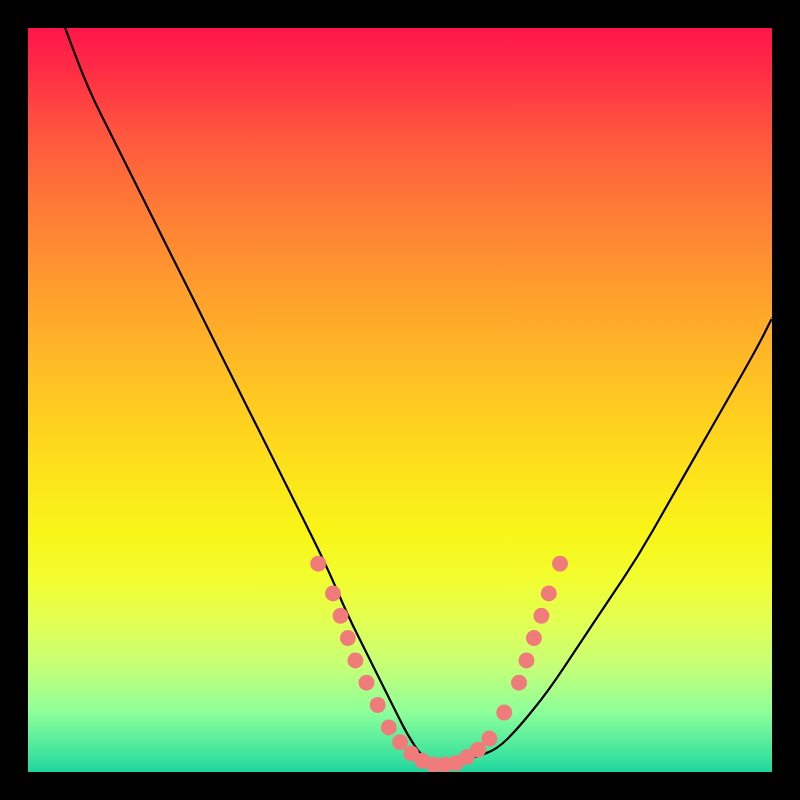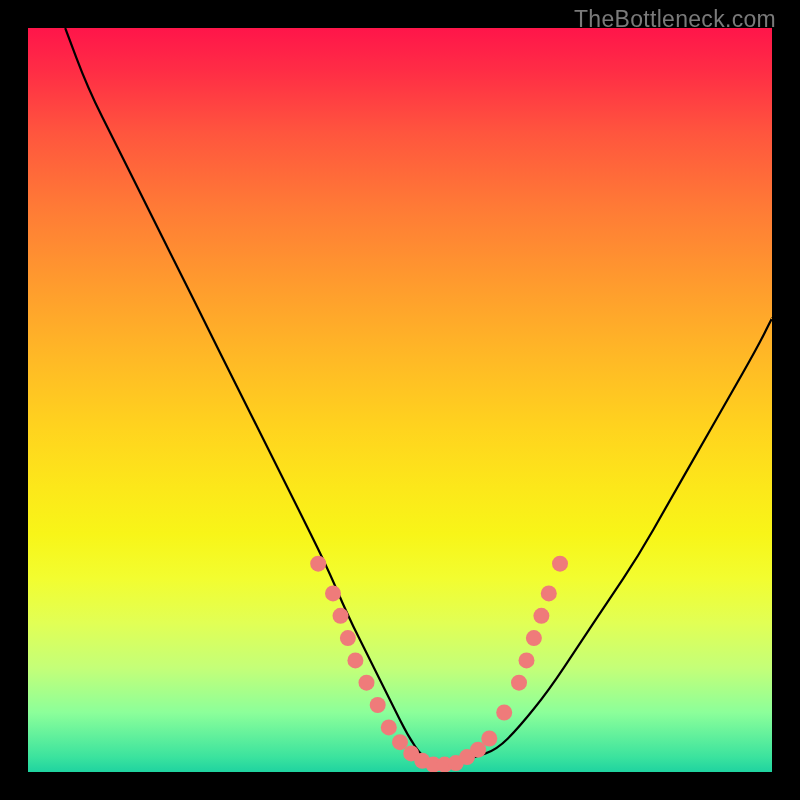--- a/index.html
+++ b/index.html
@@ -86,14 +86,13 @@
           <circle cx="476.2" cy="684.5" r="8" fill="#ef7b7a"></circle>
           <circle cx="491.0" cy="654.7" r="8" fill="#ef7b7a"></circle>
           <circle cx="498.5" cy="632.4" r="8" fill="#ef7b7a"></circle>
           <circle cx="505.9" cy="610.1" r="8" fill="#ef7b7a"></circle>
           <circle cx="513.4" cy="587.8" r="8" fill="#ef7b7a"></circle>
           <circle cx="520.8" cy="565.4" r="8" fill="#ef7b7a"></circle>
           <circle cx="532.0" cy="535.7" r="8" fill="#ef7b7a"></circle>
         </g>
     </svg>
   </div>
-  <div class="watermark">TheBottleneck.com</div>
 </div>
 
 </body></html>

